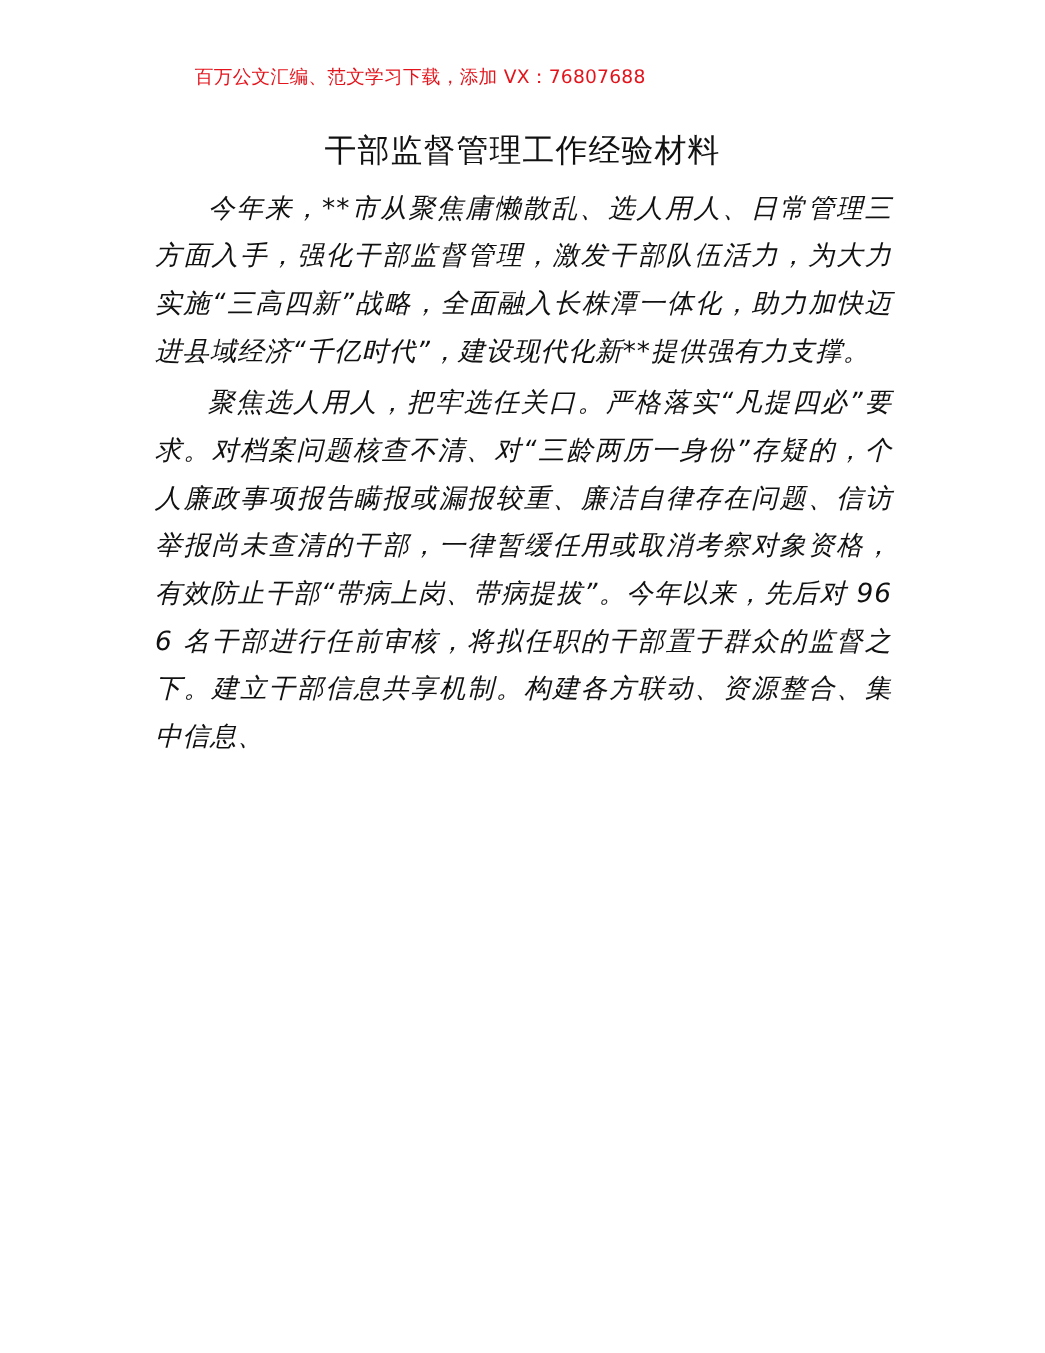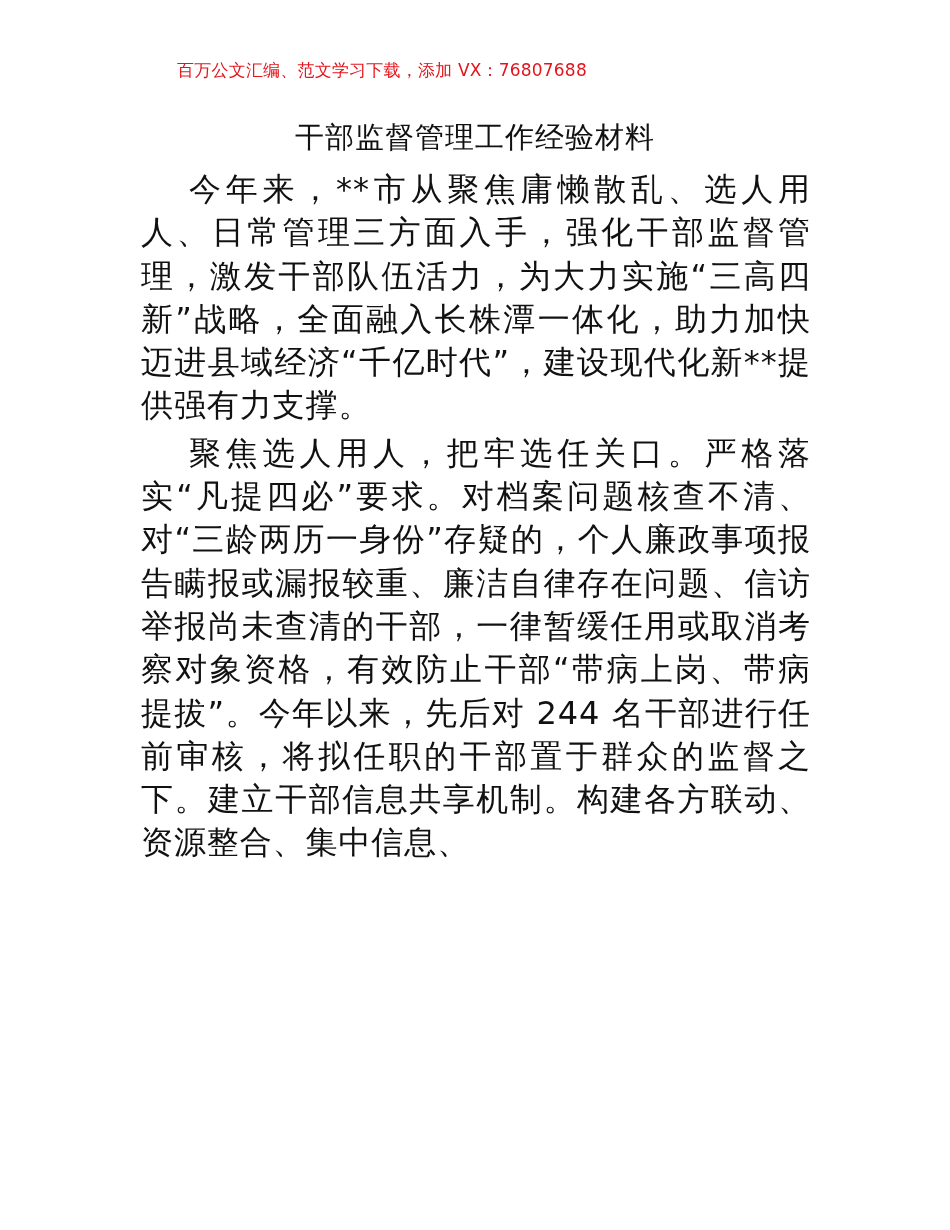--- a/index.html
+++ b/index.html
@@ -3,28 +3,28 @@
   <meta charset="utf-8">
   <style>
     html, body { margin: 0; padding: 0; background: #ffffff; }
     body { width: 950px; height: 1230px; position: relative; overflow: hidden;
            font-family: "DejaVu Sans", "Liberation Sans", sans-serif; color: #111111; }
     .header { position: absolute; top: 56px; left: 0; width: 764px; text-align: center;
               font-size: 17px; line-height: 28px; color: #e3141c; letter-spacing: 0.2px; }
     .title { position: absolute; top: 116px; left: 0; width: 950px; text-align: center;
              font-size: 29px; line-height: 42px; color: #111; letter-spacing: 1px; font-family: Liberation Serif, serif; }
     .body { position: absolute; top: 168px; left: 141px; width: 670px; }
-    .para { margin: 0 0 0 0; font-size: 32px; line-height: 43.3px; text-align: justify;
-            text-indent: 48px; letter-spacing: 0.9px; word-break: break-all; }
+    .para { margin: 0 0 0 0; font-size: 24px; line-height: 43.3px; text-align: justify;
+            text-indent: 48px; letter-spacing: 0.9px; word-break: break-all; font-style: italic; }
     .para.p2 { margin-top: 4px; }
     .para.p3 { margin-top: 4px; }
   </style>
 </head>
 <body>
 
 <div class="header">百万公文汇编、范文学习下载，添加 VX：76807688</div>
 
 <div class="title">干部监督管理工作经验材料</div>
 
 <div class="body">
   <p class="para p1">今年来，**市从聚焦庸懒散乱、选人用人、日常管理三方面入手，强化干部监督管理，激发干部队伍活力，为大力实施“三高四新”战略，全面融入长株潭一体化，助力加快迈进县域经济“千亿时代”，建设现代化新**提供强有力支撑。</p>
-  <p class="para p3">聚焦选人用人，把牢选任关口。严格落实“凡提四必”要求。对档案问题核查不清、对“三龄两历一身份”存疑的，个人廉政事项报告瞒报或漏报较重、廉洁自律存在问题、信访举报尚未查清的干部，一律暂缓任用或取消考察对象资格，有效防止干部“带病上岗、带病提拔”。今年以来，先后对 244 名干部进行任前审核，将拟任职的干部置于群众的监督之下。建立干部信息共享机制。构建各方联动、资源整合、集中信息、</p>
+  <p class="para p3">聚焦选人用人，把牢选任关口。严格落实“凡提四必”要求。对档案问题核查不清、对“三龄两历一身份”存疑的，个人廉政事项报告瞒报或漏报较重、廉洁自律存在问题、信访举报尚未查清的干部，一律暂缓任用或取消考察对象资格，有效防止干部“带病上岗、带病提拔”。今年以来，先后对 966 名干部进行任前审核，将拟任职的干部置于群众的监督之下。建立干部信息共享机制。构建各方联动、资源整合、集中信息、</p>
 </div>
 
 </body></html>

